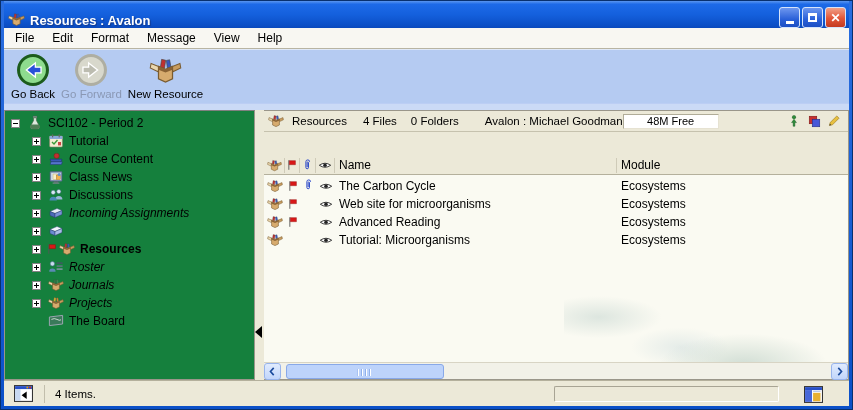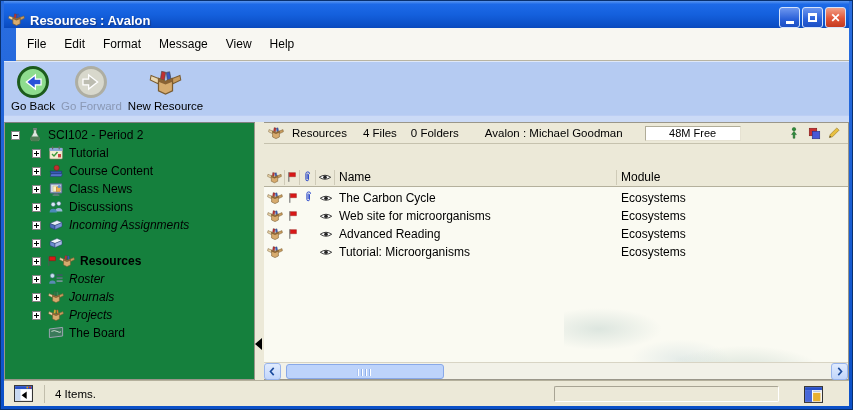--- a/index.html
+++ b/index.html
@@ -15,22 +15,22 @@
   .title-text{color:#fff;font-weight:bold;font-size:13px;text-shadow:1px 1px 1px #123a8c;flex:1;}
   .win-btns{display:flex;gap:2px;}
   .win-btn{width:21px;height:21px;border-radius:3px;border:1px solid #d6e4fb;
     display:flex;align-items:center;justify-content:center;}
   .win-btn.blue{background:linear-gradient(180deg,#6e97ef,#2a60d8 60%,#1c4fc4);}
   .win-btn.red{background:linear-gradient(180deg,#f0a088,#e25638 55%,#c43a20);}
   .glyph-min{width:8px;height:3px;background:#fff;margin-top:10px;}
   .glyph-max{width:9px;height:9px;border:2px solid #fff;border-top-width:3px;}
   .glyph-close{color:#fff;font-weight:bold;font-size:12px;line-height:1;}
   
-  .menubar{height:33px;background:#f8f7f2;display:flex;align-items:center;
-    padding-left:2px;border-bottom:1px solid #b8b4a2;font-size:12px;margin-left:12px;}
+  .menubar{height:21px;background:#f8f7f2;display:flex;align-items:center;
+    padding-left:2px;border-bottom:1px solid #b8b4a2;font-size:12px;}
   .menu-item{padding:2px 9px;cursor:default;}
   
   .toolbar{height:54px;background:#b5cbf2;display:flex;align-items:center;padding-left:4px;
     border-top:1px solid #dfe8f8;}
   .toolstrip{height:7px;background:#cbdaf6;border-top:1px solid #bccef4;}
   .tb-btn{display:flex;flex-direction:column;align-items:center;justify-content:center;
     padding:1px 3px;font-size:11.5px;line-height:1;}
   .tb-btn .tb-icon{width:36px;height:36px;display:flex;align-items:center;justify-content:center;}
   .tb-btn .tb-label{margin-top:1px;}
   .tb-btn.disabled .tb-label{color:#8a98b4;}
@@ -50,21 +50,21 @@
   .t-icon{width:17px;height:16px;display:inline-flex;margin-right:4px;flex:none;}
   .it{font-style:italic;} .bd{font-weight:bold;}
   
   .file-panel{flex:1;display:flex;flex-direction:column;min-width:0;border:1px solid #9a968a;border-left:none;}
   .info-bar{height:21px;background:#ece9d8;border-bottom:1px solid #c6c2ae;display:flex;
     align-items:center;font-size:11.5px;padding:0 6px 0 4px;}
   .ib-icon{width:16px;height:16px;display:inline-flex;flex:none;}
   .ib-title{margin-left:8px;}
   .ib-counts{margin-left:16px;display:flex;gap:14px;}
   .ib-owner{margin-left:26px;}
-  .free-box{margin-left:22px;width:96px;height:15px;background:#fff;border:1px solid #b0ac98;
+  .free-box{width:96px;height:15px;background:#fff;border:1px solid #b0ac98;
     border-right-color:#e6e2d2;border-bottom-color:#e6e2d2;text-align:center;font-size:11px;line-height:13px;}
   .ib-spacer{flex:1;}
   .ib-btn{width:16px;height:16px;display:inline-flex;align-items:center;justify-content:center;margin-left:4px;}
   .cols{display:grid;grid-template-columns:21px 15px 16px 19px 282px 1fr;align-items:center;}
   .col-header{height:19px;background:#ece9d8;border-bottom:1px solid #b4b09c;font-size:12px;margin-top:24px;}
   .col-header .hc{height:15px;display:flex;align-items:center;justify-content:center;border-right:1px solid #cfcbb8;}
   .col-header .hc.text{justify-content:flex-start;padding-left:4px;}
   .col-header .hc.last{border-right:none;}
   .list-area{flex:1;background:#fafaf2;position:relative;padding-top:2px;overflow:hidden;}
   .file-row{height:18px;font-size:12px;}

